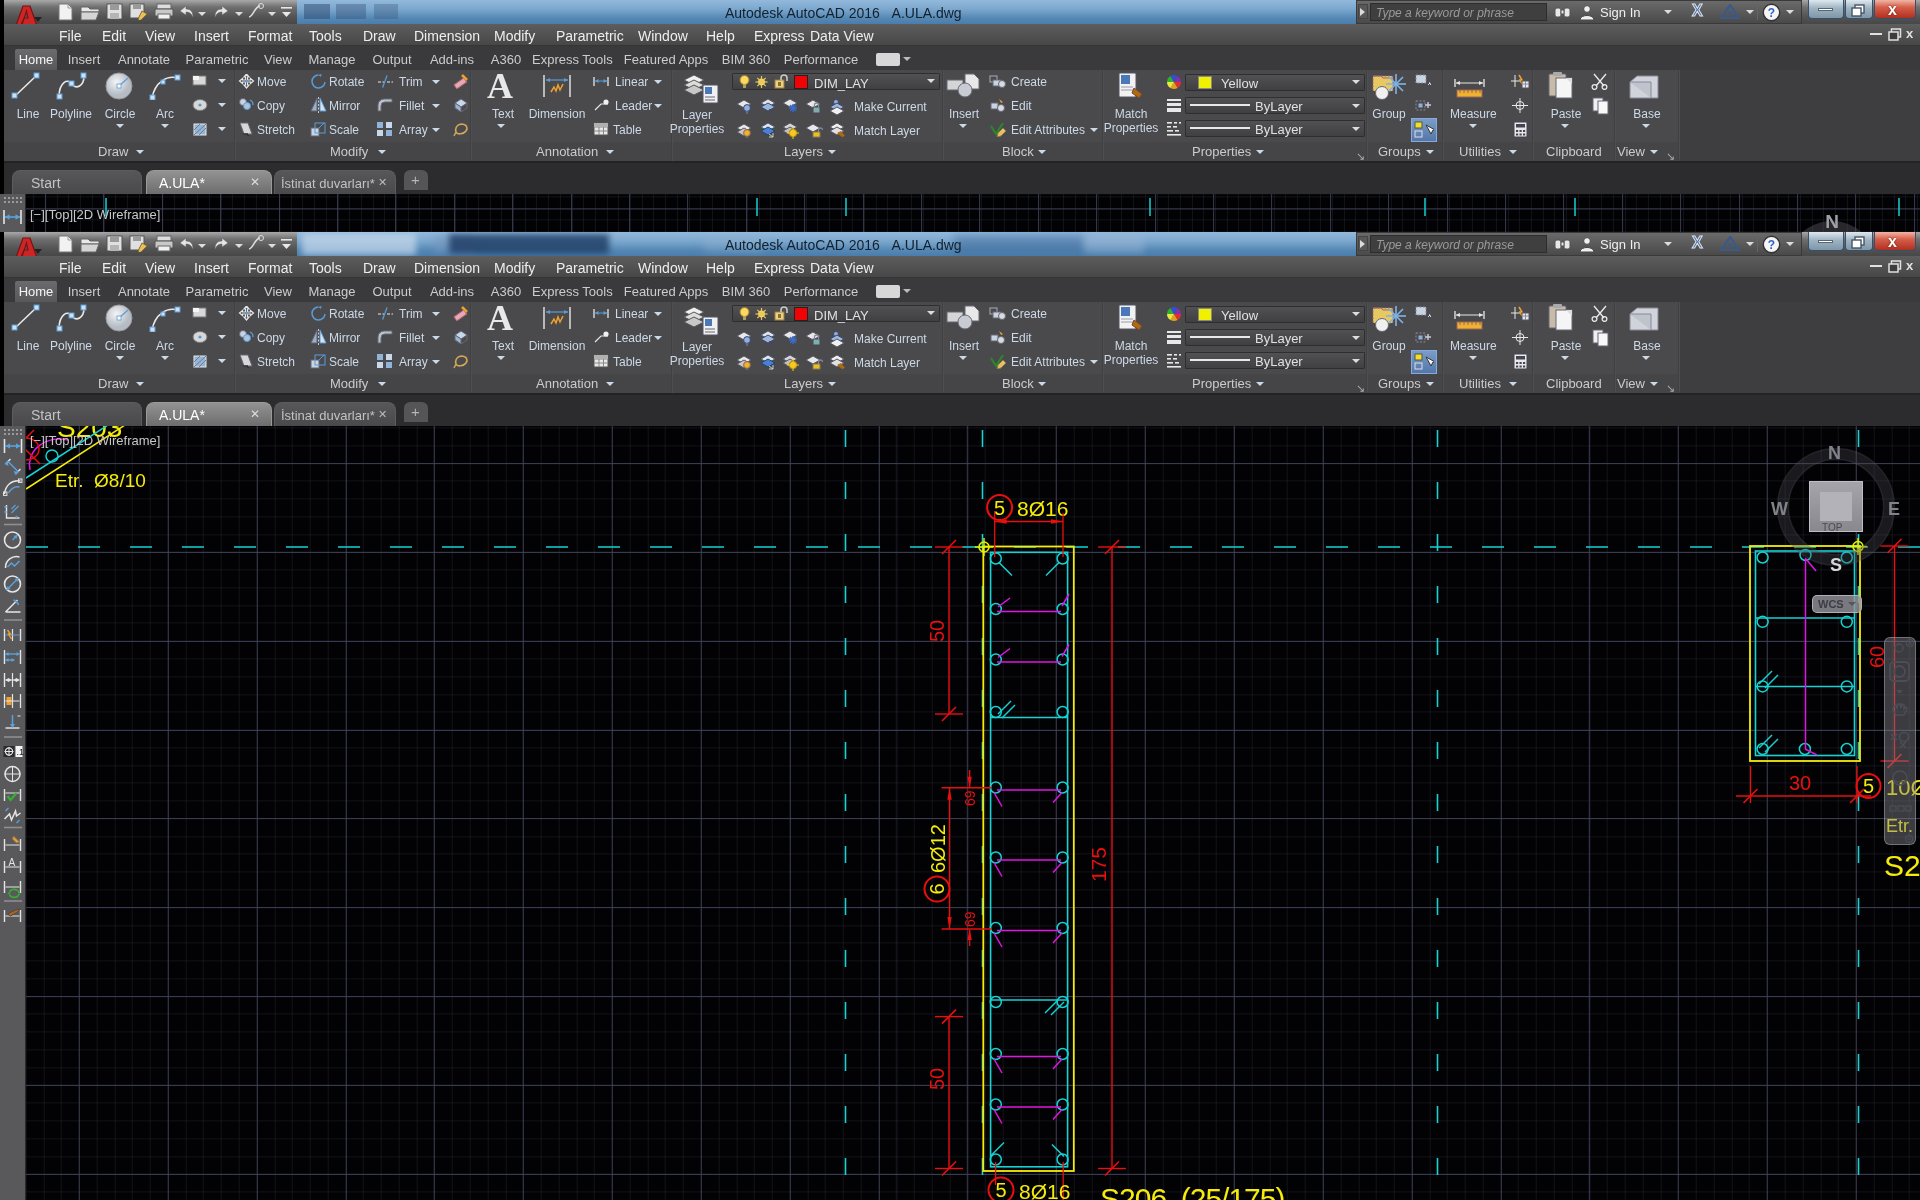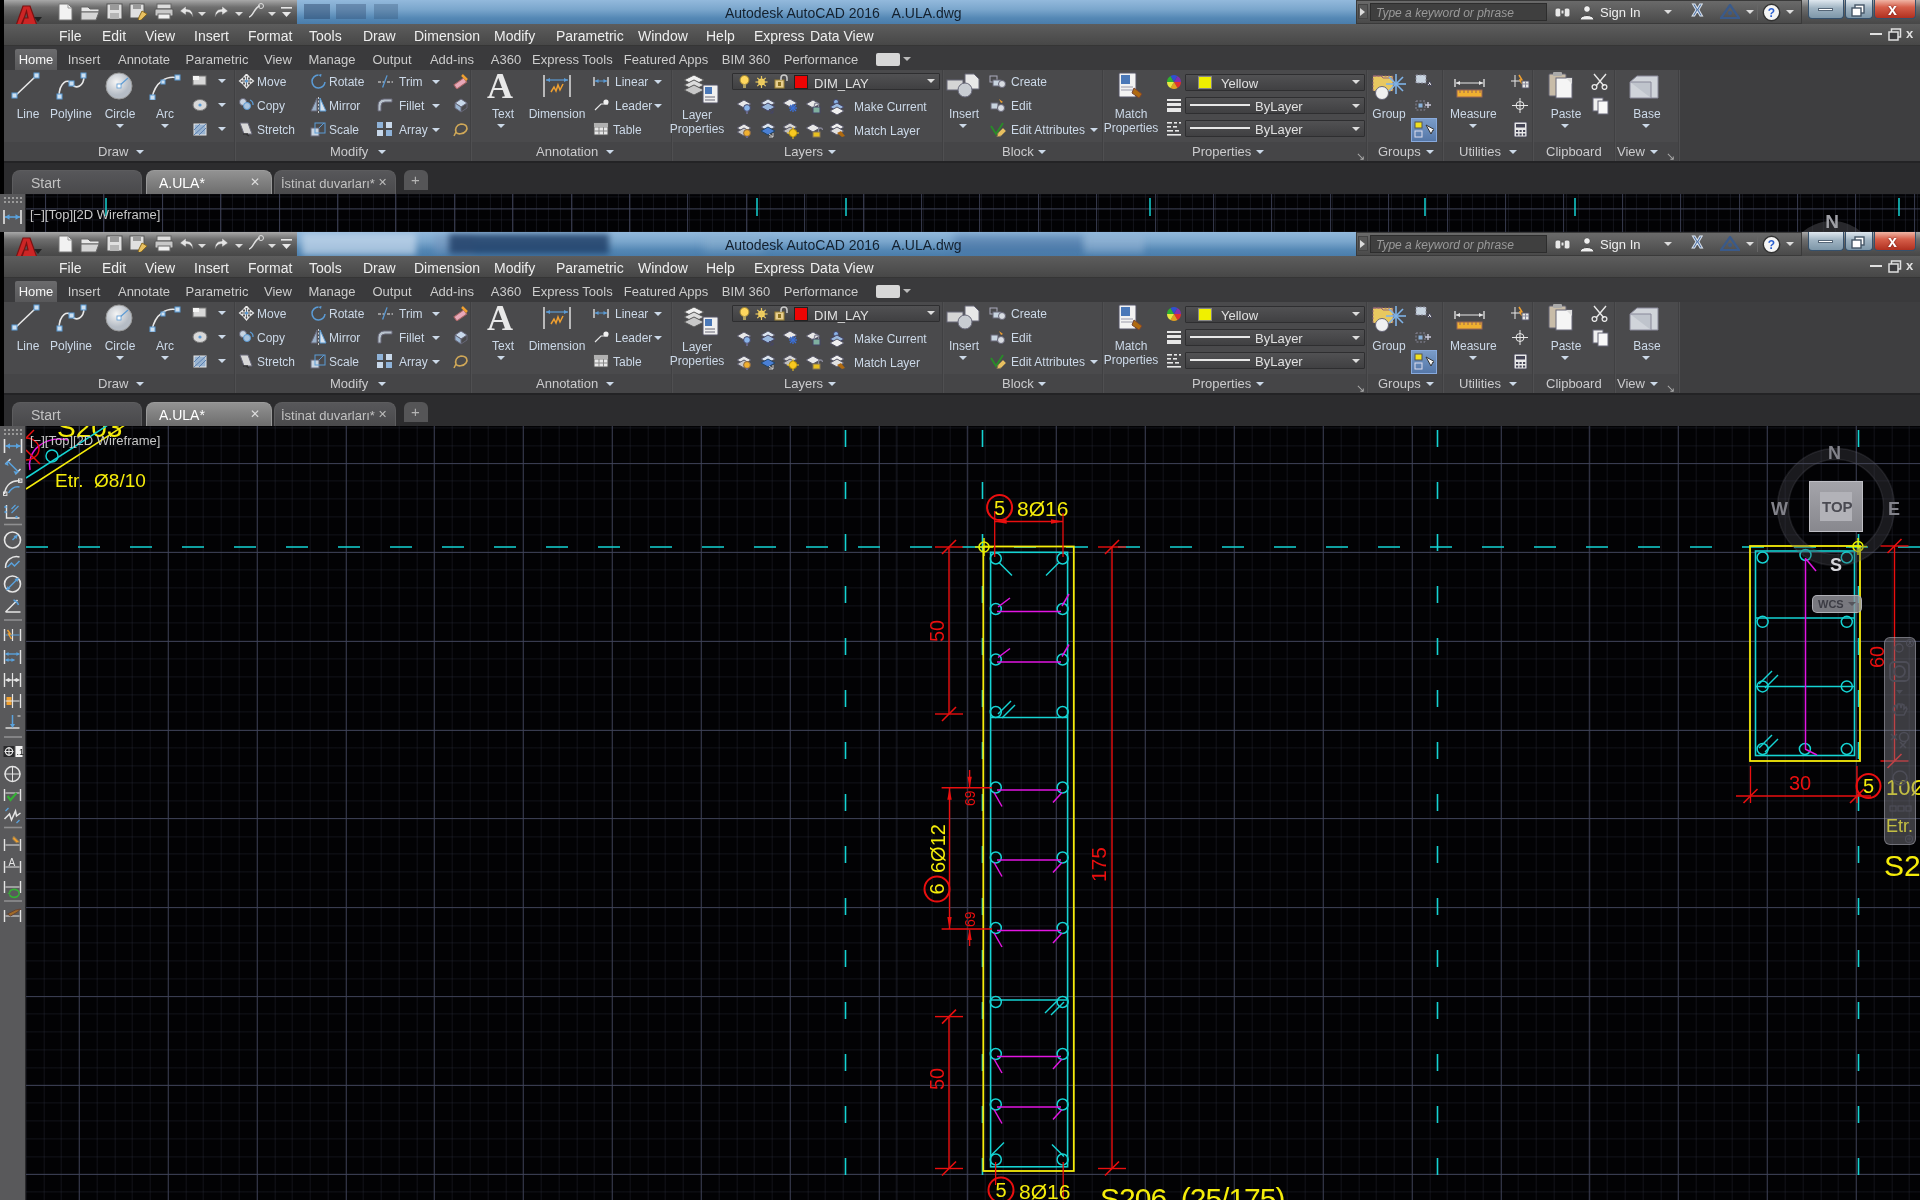--- a/index.html
+++ b/index.html
@@ -355,21 +355,21 @@
       <circle cx="64" cy="64" r="53" fill="none" stroke="rgba(74,74,82,0.34)" stroke-width="11"></circle>
       <circle cx="64" cy="64" r="58.5" fill="none" stroke="rgba(110,110,120,0.2)" stroke-width="1.5"></circle>
       <circle cx="64" cy="64" r="47.5" fill="none" stroke="rgba(110,110,120,0.2)" stroke-width="1.5"></circle>
     </svg>
     <div class="vc-ltr" style="left:1828px;top:443px">N</div>
     <div class="vc-ltr" style="left:1771px;top:499px">W</div>
     <div class="vc-ltr" style="left:1888px;top:499px">E</div>
     <div class="vc-ltr" style="left:1830px;top:555px;color:#d5d5da">S</div>
     <div class="abs" style="left:1809px;top:481px;width:54px;height:51px;background:linear-gradient(#a4a4aa,#88888e);border:1px solid #bebec4"></div>
     <div class="abs" style="left:1820px;top:492px;width:32px;height:29px;background:#b2b2b8"></div>
-    <div class="abs" style="left:1822px;top:498px;font-size:15px;font-weight:bold;color:#4a4a52">TOP</div>
+    <div class="abs" style="left:1822px;top:522px;font-size:10px;font-weight:normal;color:#4a4a52">TOP</div>
     <div class="abs" style="left:1812px;top:595px;width:50px;height:18px;background:rgba(150,150,158,0.8);border:1px solid rgba(190,190,196,0.8);border-radius:5px"></div>
     <div class="abs" style="left:1818px;top:598px;font-size:11px;font-weight:bold;color:#3c3c44">WCS</div>
     <div class="darr" style="left:1848px;top:602px;border-top-color:#55555c"></div>
     <div class="abs" style="left:1884px;top:637px;width:32px;height:208px;background:rgba(132,132,142,0.44);border:1px solid rgba(168,168,178,0.5);border-radius:6px"></div>
     <svg class="abs" style="left:1885px;top:638px" width="30" height="206" viewBox="0 0 30 206">
       <circle cx="14" cy="10" r="4" fill="none" stroke="#4d4d57" stroke-width="1.4"></circle>
       <rect x="5" y="24" width="19" height="19" rx="4" fill="none" stroke="#4d4d57" stroke-width="1.8"></rect>
       <circle cx="14.5" cy="33.5" r="5.5" fill="none" stroke="#4d4d57" stroke-width="1.8"></circle>
       <path d="M11 52 h7 l-3.5 4z" fill="#4d4d57"></path>
       <path d="M8 72 c0-3 2-5 3-5 l1 3 1-4 2 0 1 4 1-4 2 1 0 4 2-2 1 2 -3 6 -8 0z" fill="none" stroke="#4d4d57" stroke-width="1.5"></path>

